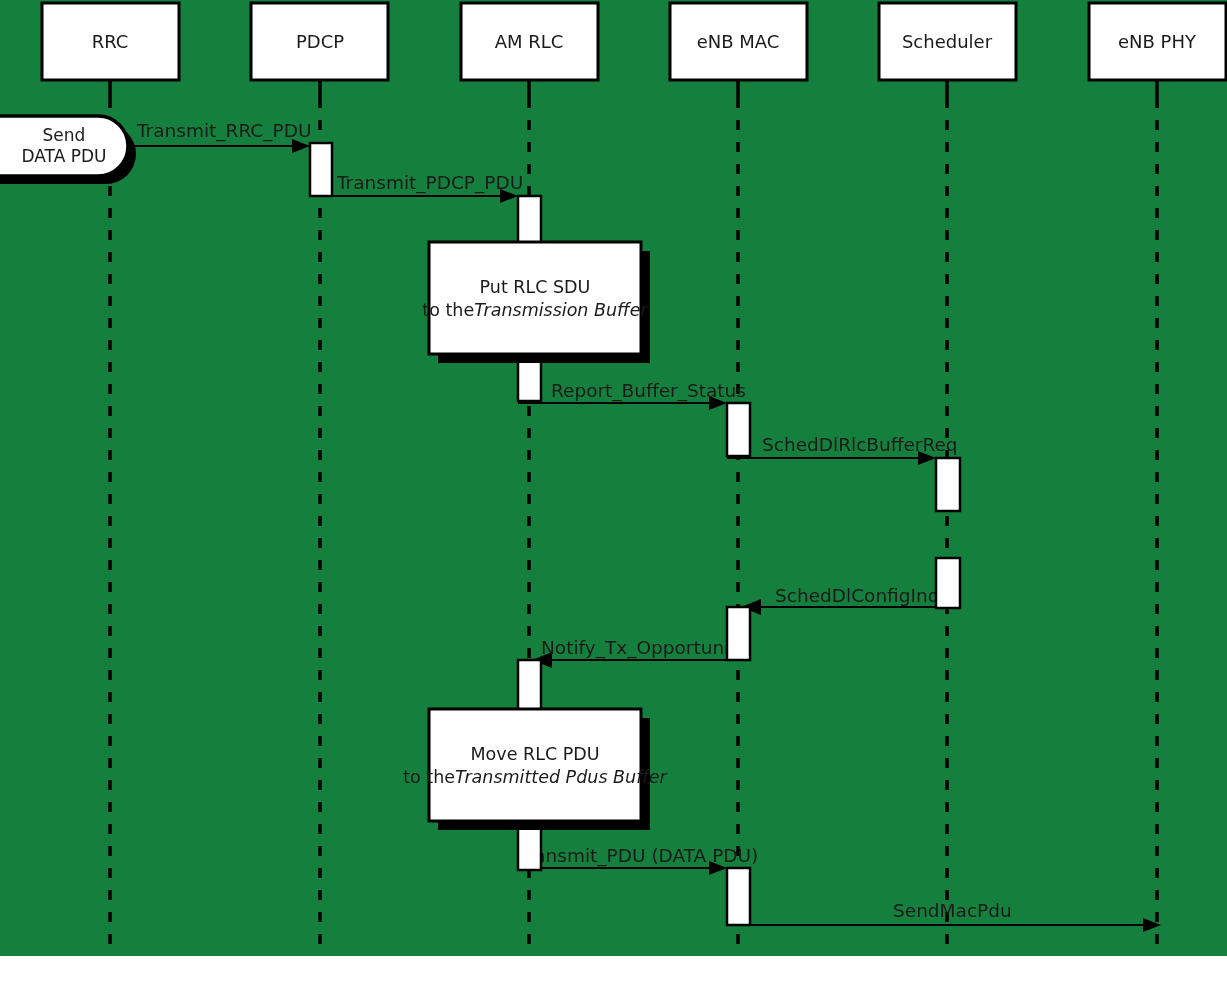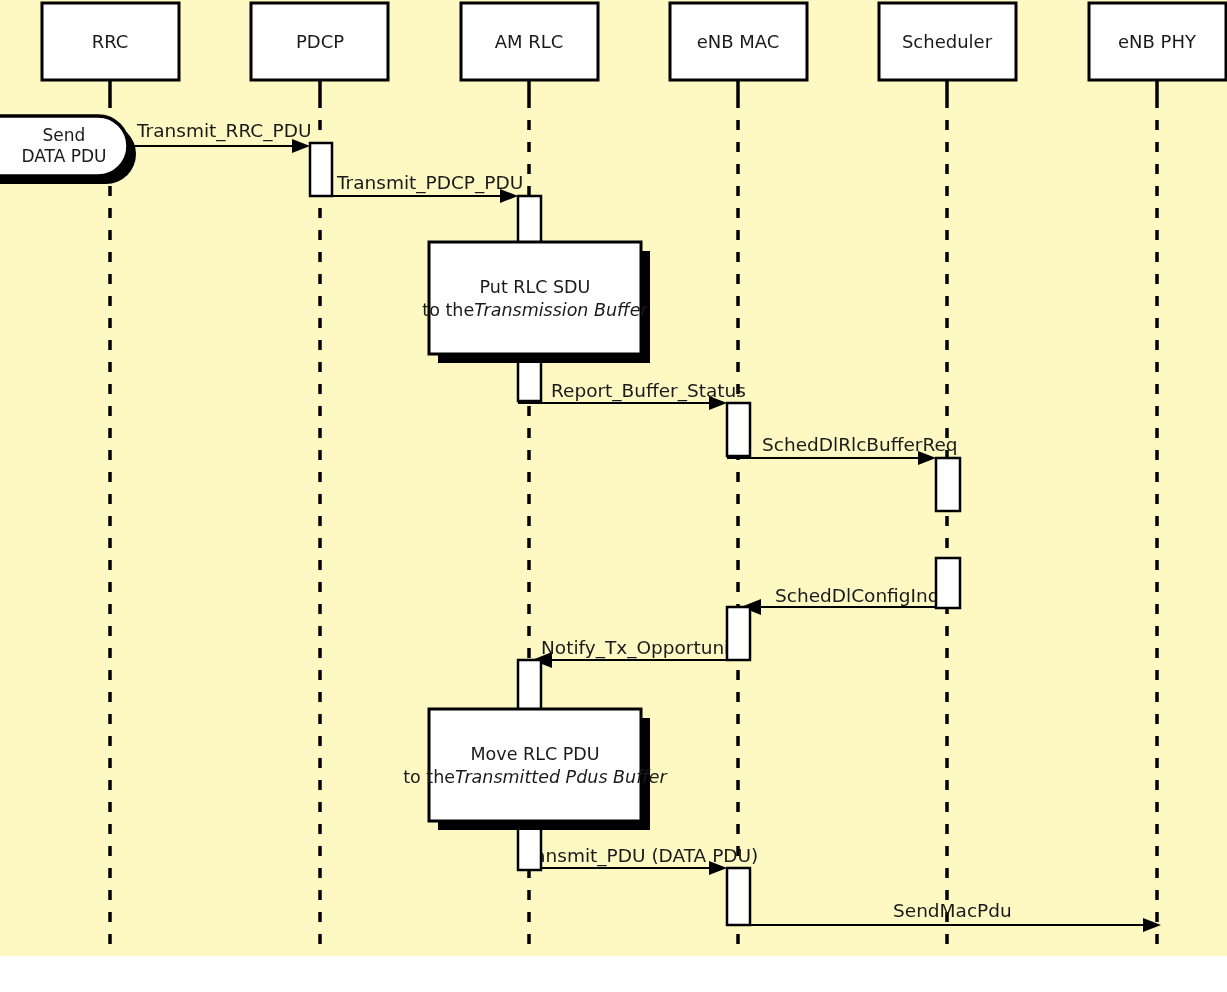--- a/index.html
+++ b/index.html
@@ -4,21 +4,21 @@
 <style>
   html, body {
     margin: 0;
     padding: 0;
     background: #ffffff;
   }
   #diagram-root {
     position: relative;
     width: 1227px;
     height: 956px;
-    background: #fef9c3;
+    background: #15803d;
     font-family: "DejaVu Sans", "Liberation Sans", sans-serif;
     overflow: hidden;
   }
   svg#seq {
     display: block;
     width: 1227px;
     height: 992px;
   }
   .lifeline-box {
     fill: #ffffff;

